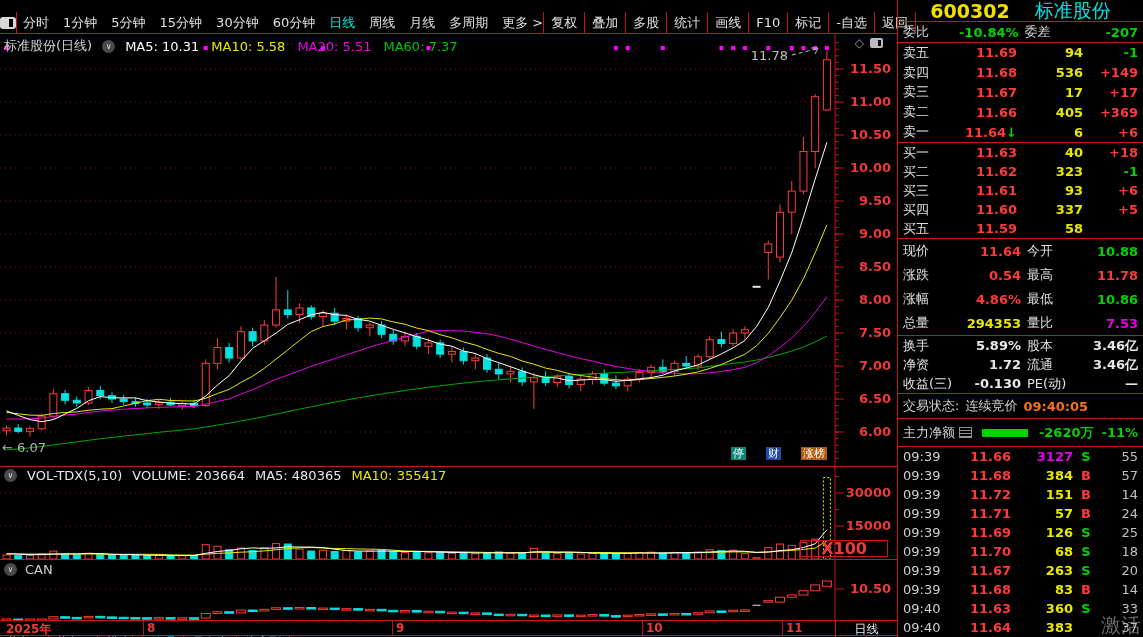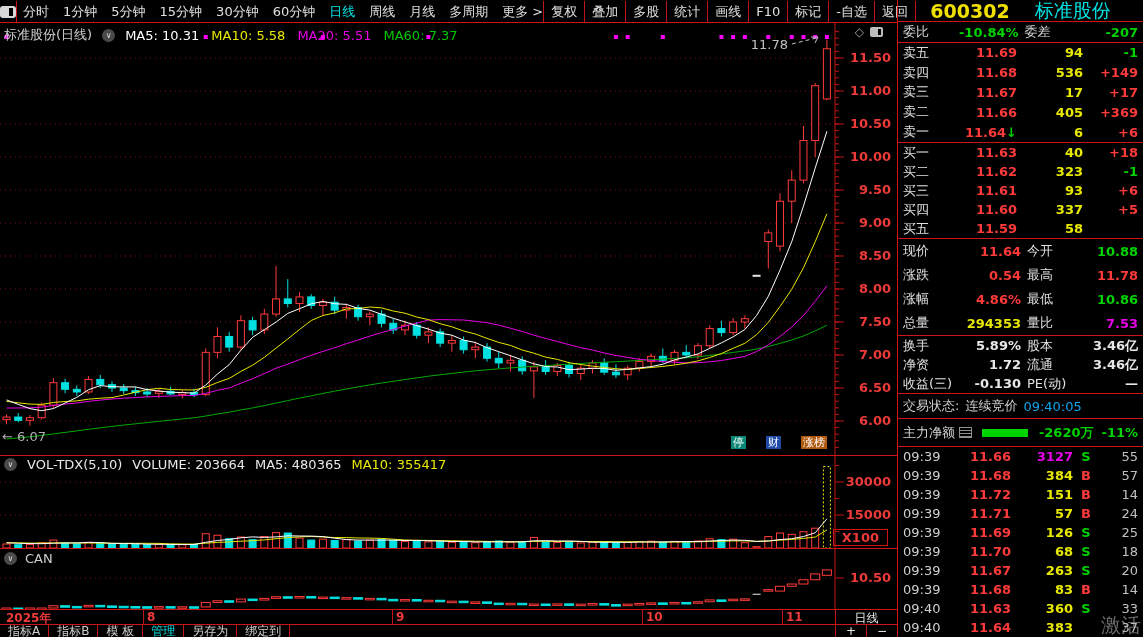--- a/index.html
+++ b/index.html
@@ -1,18 +1,18 @@
 <!DOCTYPE html>
 <html><head>
 <meta charset="utf-8">
 <style>
   * { margin:0; padding:0; box-sizing:border-box; }
   body { background:#222; font-family:"DejaVu Sans","Liberation Sans",sans-serif; }
   .app { position:relative; width:1143px; height:637px; background:#000; color:#d8d8d8; overflow:hidden; font-size:13px; }
-  .left-col { position:absolute; left:0; top:1px; width:897px; height:532px; }
+  .left-col { position:absolute; left:0; top:12px; width:897px; height:532px; }
   .right-panel { position:absolute; left:897px; top:0; width:246px; height:637px; border-left:1px solid #d01414; }
 
   
   .menubar { height:22px; display:flex; align-items:center; border-bottom:1px solid #d01414; }
   .toggle { width:26px; height:100%; display:flex; align-items:center; justify-content:center; }
   .toggle-ic { position:relative; width:16px; height:12px; background:#d8d8d8; border-radius:3px; }
   .toggle-ic span { position:absolute; right:3px; top:2px; bottom:2px; width:4px; background:#000; }
   .lmenu { display:flex; gap:14px; padding-left:6px; border-left:1px solid #d01414; height:100%; align-items:center; flex:1; }
   .mitem { color:#e0e0e0; white-space:nowrap; }
   .mitem.active { color:#00e2e2; }
@@ -25,21 +25,21 @@
   .chart-info { position:absolute; left:4px; top:3px; display:flex; gap:10px; align-items:center; color:#d0d0d0; }
   .chev { width:13px; height:13px; border-radius:50%; background:#4a4a4a; color:#ddd; font-size:8px; line-height:13px; text-align:center; }
   .mini-icons { position:absolute; right:14px; top:2px; display:flex; gap:6px; align-items:center; color:#9a9a9a; font-size:12px; }
   .mini-toggle { position:relative; width:13px; height:10px; background:#bcbcbc; border-radius:2px; }
   .mini-toggle span { position:absolute; right:2px; top:2px; bottom:2px; width:3px; background:#000; }
   .badges { position:absolute; bottom:6px; right:70px; display:flex; gap:20px; }
   .badge { height:13px; padding:0 2px; font-size:11px; color:#fff; display:flex; align-items:center; white-space:nowrap; }
 
   .vol-pane { position:relative; height:93px; border-top:1px solid #d01414; }
   .vol-info { position:absolute; left:4px; top:1px; display:flex; gap:10px; align-items:center; }
-  .x100-box { position:absolute; right:9px; bottom:2px; border:1px solid #d01414; color:#ef3a3a; font-weight:bold; font-size:13px; padding:0 8px; line-height:15px; }
+  .x100-box { position:absolute; right:9px; bottom:2px; border:1px solid #d01414; color:#ef3a3a; font-weight:bold; font-size:16px; padding:0 20px; line-height:15px; }
 
   .can-pane { position:relative; height:61px; border-top:1px solid #d01414; }
   .can-info { position:absolute; left:4px; top:2px; display:flex; gap:8px; align-items:center; color:#cfcfcf; }
 
   .time-axis { position:relative; height:15px; border-top:1px solid #d01414; font-size:12px; color:#ef3a3a; font-weight:bold; }
   .tmonth { position:absolute; top:0; }
   .tsep { position:absolute; top:0; bottom:0; width:1px; background:#c01414; }
   .period-box { position:absolute; left:835px; top:0; width:62px; height:100%; border-left:1px solid #d01414; color:#e8e8e8; text-align:center; font-weight:normal; font-size:12px; }
 
   .tabs-bar { position:relative; height:14px; border-top:1px solid #d01414; display:flex; font-size:12px; color:#cfcfcf; }
@@ -57,21 +57,21 @@
   .obrow { flex:1; display:grid; grid-template-columns:38px 76px 66px 1fr; align-items:center; padding:0 5px; }
   .obrow .lab { color:#e0e0e0; }
   .num { font-weight:bold; }
   .r { text-align:right; }
   .stats { height:97px; } .fin { height:58px; }
   .stats,.fin { display:flex; flex-direction:column; border-bottom:1px solid #d01414; }
   .strow { flex:1; display:grid; grid-template-columns:42px 76px 50px 1fr; align-items:center; padding:0 5px; }
   .fin .strow { grid-template-columns:64px 54px 54px 1fr; }
   .strow .lab { color:#e0e0e0; white-space:nowrap; }
   .status { height:25px; display:flex; align-items:center; gap:6px; padding:0 5px; border-bottom:1px solid #d01414; color:#d0d0d0; }
-  .status .stime { color:#0ea5e9; font-weight:normal; }
+  .status .stime { color:#f97316; font-weight:bold; }
   .mainforce { height:28px; display:flex; align-items:center; padding:0 5px; border-bottom:1px solid #d01414; }
   .mf-icon { width:13px; height:11px; border:1px solid #909090; margin-left:4px;
              background:repeating-linear-gradient(#000 0 2px, #909090 2px 3px); }
   .mf-bar { width:46px; height:8px; background:#00d400; margin-left:10px; }
   .mf-val { margin-left:auto; } .mf-pct { margin-left:8px; }
   .ticks { height:190px; position:relative; display:flex; flex-direction:column; }
   .tickrow { flex:1; display:grid; grid-template-columns:42px 66px 62px 26px 1fr; align-items:center; padding:0 5px; }
   .tickrow .ttime { color:#d0d0d0; }
   .tickrow .side { text-align:center; }
   .tickrow .cnt { text-align:right; color:#c0c0c0; }

